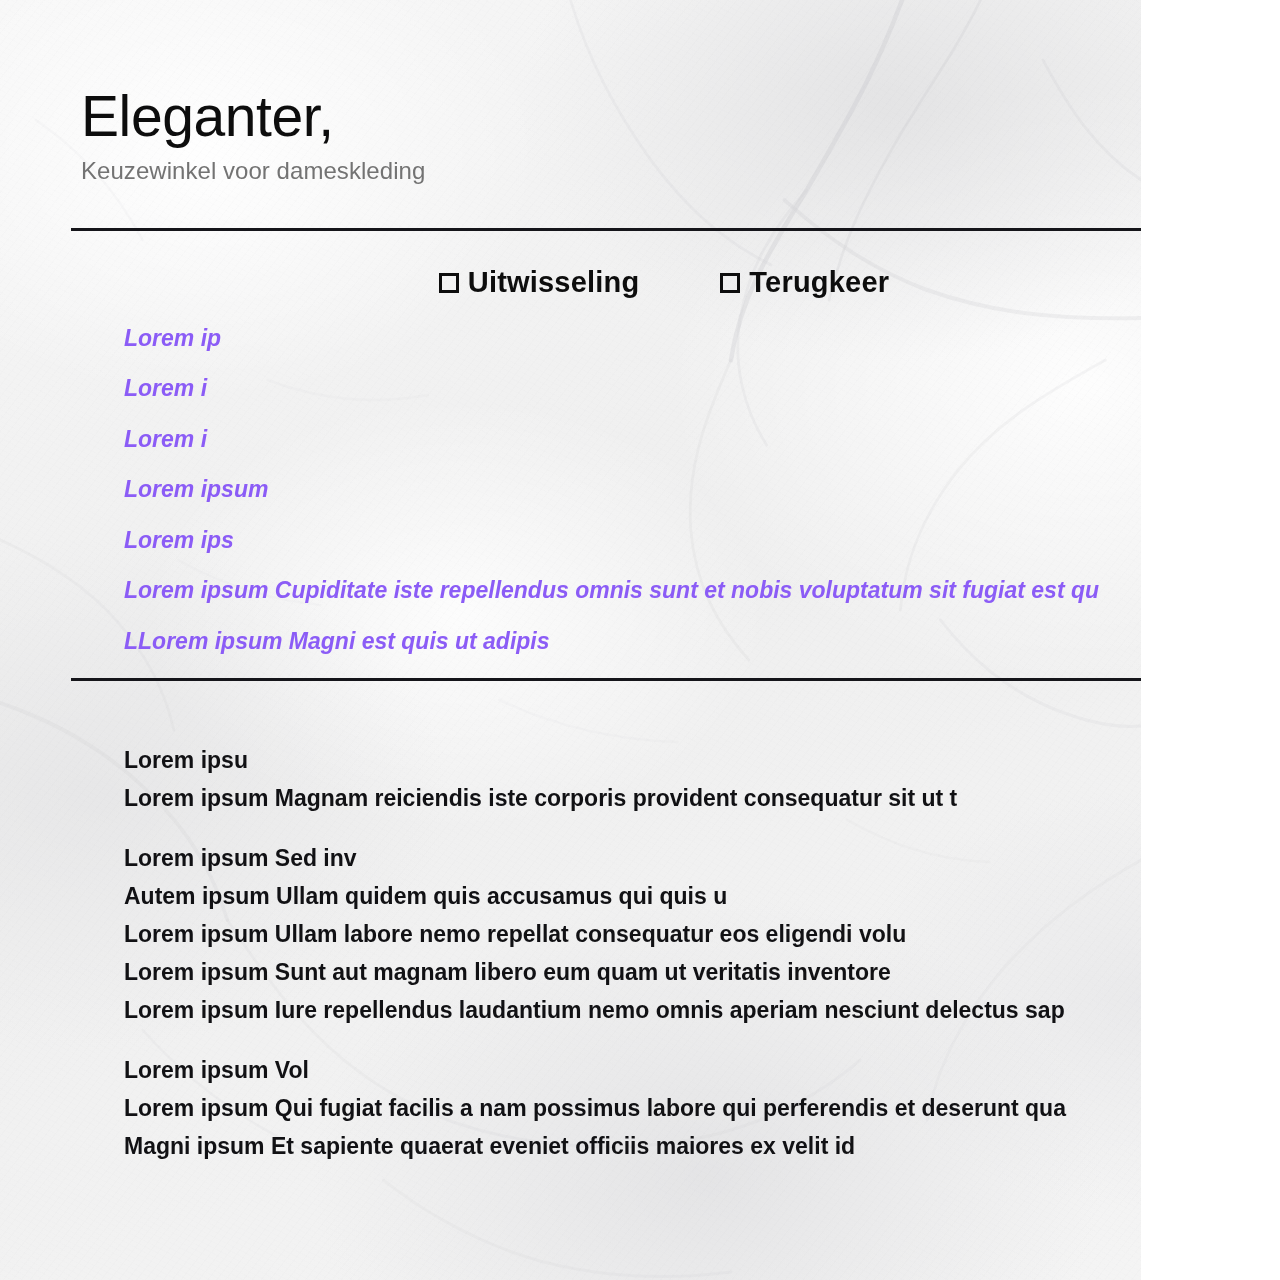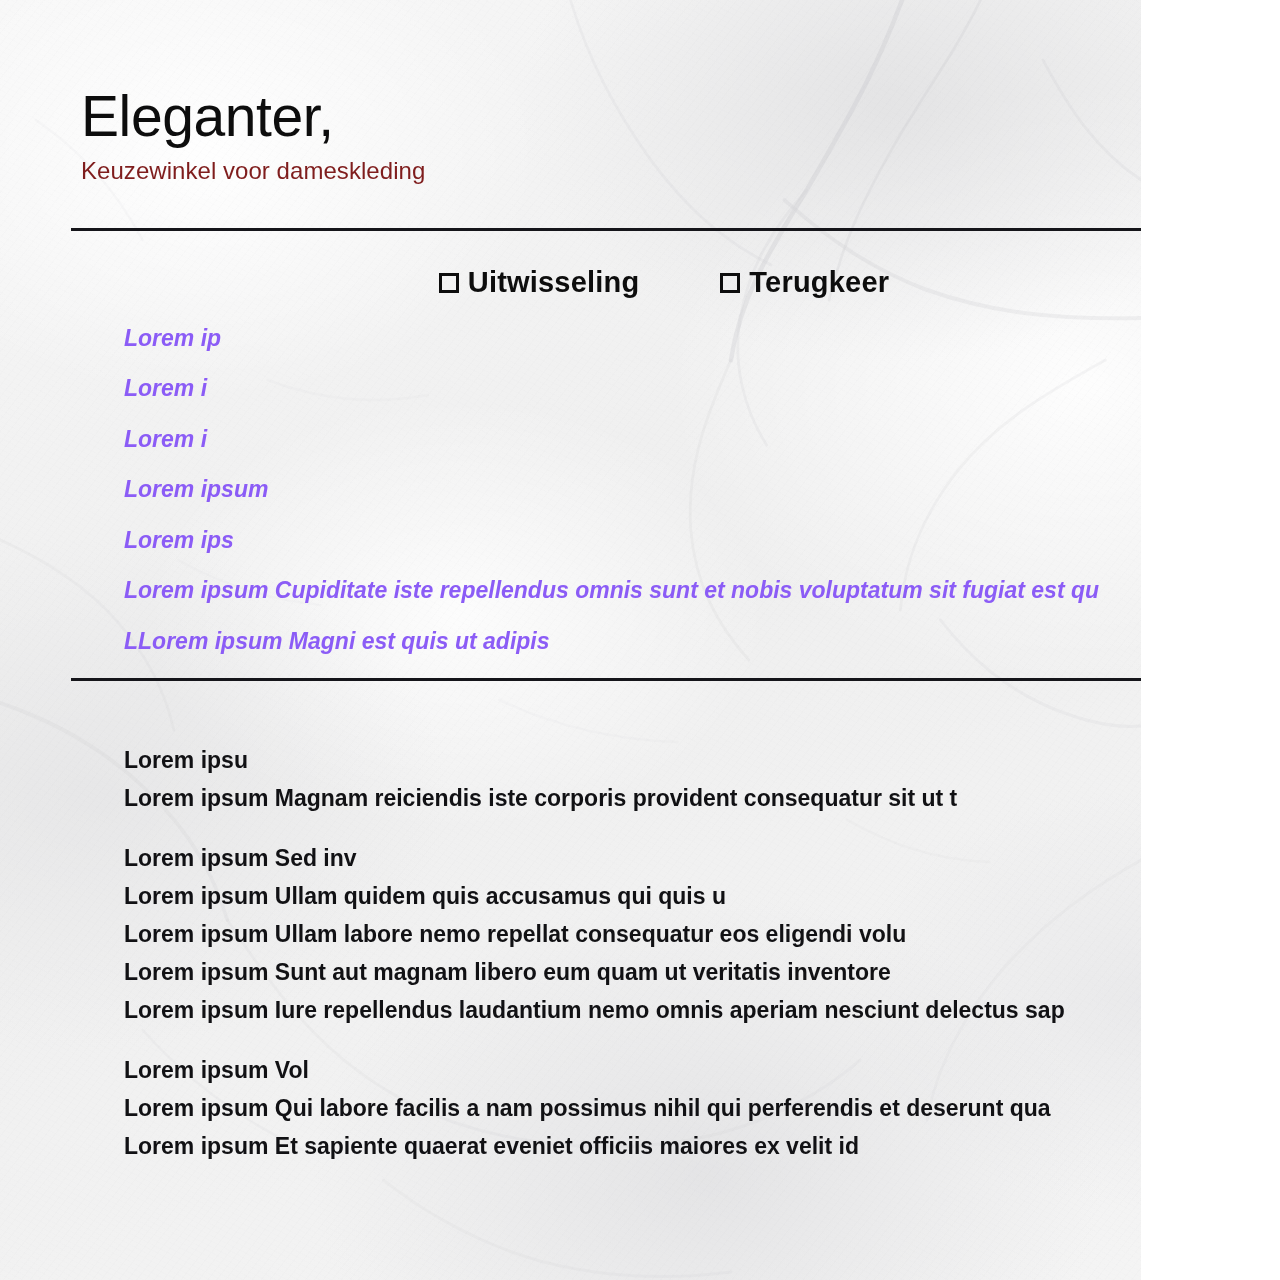--- a/index.html
+++ b/index.html
@@ -63,21 +63,21 @@
     line-height: 1.0;
     letter-spacing: -0.4px;
     color: #0d0d0d;
     margin: 0;
     white-space: nowrap;
   }
   #brand-subtitle {
     font-size: 24px;
     font-weight: 400;
     line-height: 1.2;
-    color: #7f1d1d;
+    color: #737373;
     margin: 12px 0 16px 0;
     letter-spacing: 0.05px;
     white-space: nowrap;
   }
 
   
   .rule {
     position: absolute;
     left: 71px;
     width: 1138px;
@@ -219,27 +219,27 @@
 
   <div id="secondary-groups">
 
     <div class="group">
       <div class="line">Lorem ipsu</div>
       <div class="line">Lorem ipsum Magnam reiciendis iste corporis provident consequatur sit ut t</div>
     </div>
 
     <div class="group">
       <div class="line">Lorem ipsum Sed inv</div>
-      <div class="line">Lorem ipsum Ullam quidem quis accusamus qui quis u</div>
+      <div class="line">Autem ipsum Ullam quidem quis accusamus qui quis u</div>
       <div class="line">Lorem ipsum Ullam labore nemo repellat consequatur eos eligendi volu</div>
       <div class="line">Lorem ipsum Sunt aut magnam libero eum quam ut veritatis inventore</div>
       <div class="line">Lorem ipsum Iure repellendus laudantium nemo omnis aperiam nesciunt delectus sap</div>
     </div>
 
     <div class="group">
       <div class="line">Lorem ipsum Vol</div>
-      <div class="line">Lorem ipsum Qui labore facilis a nam possimus nihil qui perferendis et deserunt qua</div>
-      <div class="line">Lorem ipsum Et sapiente quaerat eveniet officiis maiores ex velit id</div>
+      <div class="line">Lorem ipsum Qui fugiat facilis a nam possimus labore qui perferendis et deserunt qua</div>
+      <div class="line">Magni ipsum Et sapiente quaerat eveniet officiis maiores ex velit id</div>
     </div>
 
   </div>
 
 </div>
 
 </body></html>

